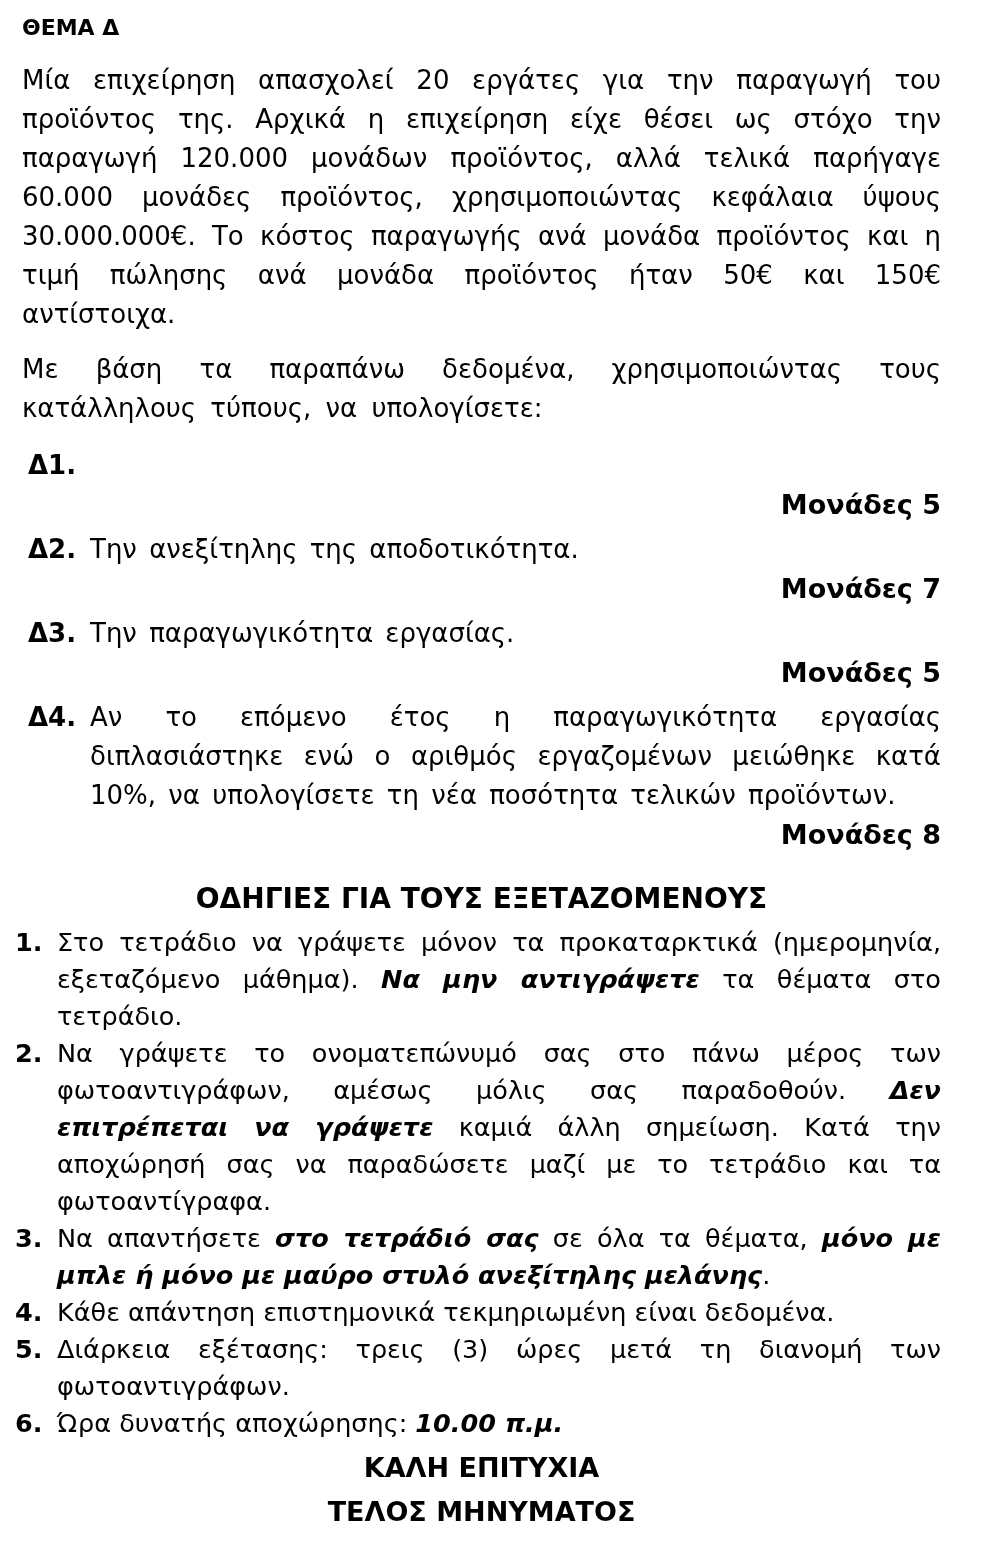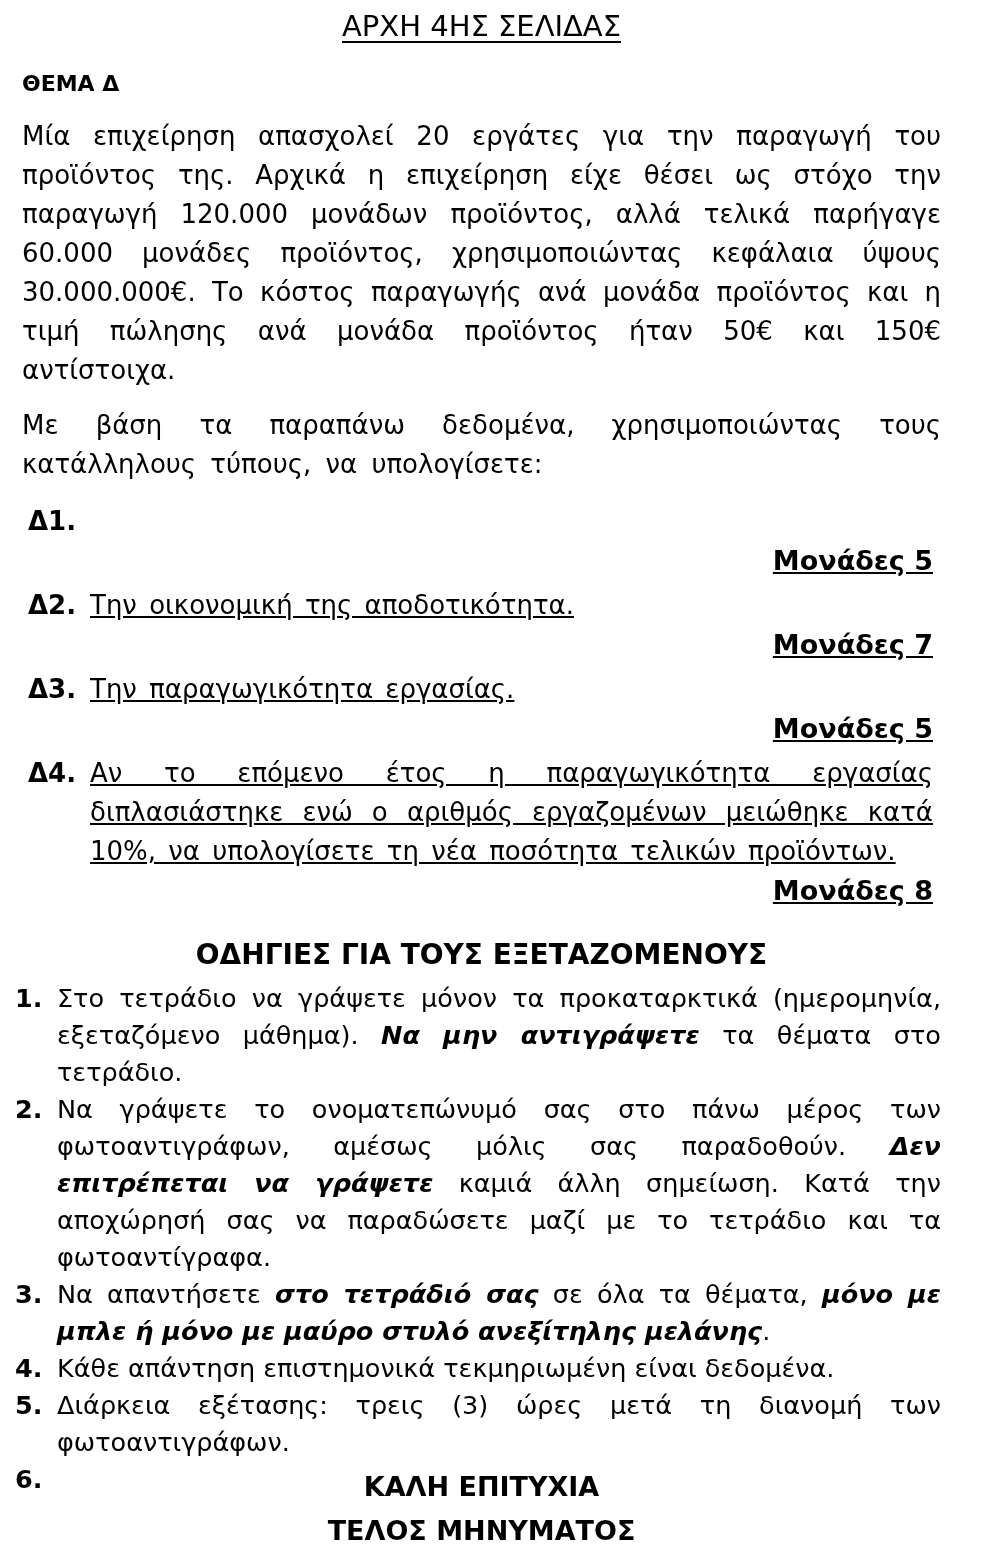--- a/index.html
+++ b/index.html
@@ -38,21 +38,21 @@
     line-height: 38px;
   }
   .para {
     margin: 0;
     text-align: justify;
     line-height: 39px;
   }
   .p1 { min-height: 289px; word-spacing: 8px; margin-top: 14px; }
   .p2 { min-height: 96px;  word-spacing: 6px; }
 
-  .question { margin: 0 8px 6px 0; text-decoration: underline; }
+  .question { margin: 0 0 6px 0; }
   .q-row {
     position: relative;
     padding-left: 68px;
     text-align: justify;
     line-height: 39px;
     word-spacing: 4px;
     min-height: 39px;
   }
   .q-id {
     position: absolute;
@@ -101,42 +101,39 @@
     font-weight: bold;
     font-size: 27px;
     line-height: 37px;
   }
 </style>
 </head>
 <body>
 
 <div class="page">
 
-  <div class="page-header">
-    <span class="underlined">ΑΡΧΗ 4ΗΣ ΣΕΛΙΔΑΣ</span>
-  </div>
 
   <section class="theme">
     <h1 class="theme-title">ΘΕΜΑ Δ</h1>
 
     <p class="para p1">Μία επιχείρηση απασχολεί 20 εργάτες για την παραγωγή του προϊόντος της. Αρχικά η επιχείρηση είχε θέσει ως στόχο την παραγωγή 120.000 μονάδων προϊόντος, αλλά τελικά παρήγαγε 60.000 μονάδες προϊόντος, χρησιμοποιώντας κεφάλαια ύψους 30.000.000€. Το κόστος παραγωγής ανά μονάδα προϊόντος και η τιμή πώλησης ανά μονάδα προϊόντος ήταν 50€ και 150€ αντίστοιχα.</p>
 
     <p class="para p2">Με βάση τα παραπάνω δεδομένα, χρησιμοποιώντας τους κατάλληλους τύπους, να υπολογίσετε:</p>
 
     <div class="question">
       <div class="q-row">
         <span class="q-id">Δ1.</span>
       </div>
       <div class="q-points">Μονάδες 5</div>
     </div>
 
     <div class="question">
       <div class="q-row">
         <span class="q-id">Δ2.</span>
-        <span class="q-text">Την οικονομική της αποδοτικότητα.</span>
+        <span class="q-text">Την ανεξίτηλης της αποδοτικότητα.</span>
       </div>
       <div class="q-points">Μονάδες 7</div>
     </div>
 
     <div class="question">
       <div class="q-row">
         <span class="q-id">Δ3.</span>
         <span class="q-text">Την παραγωγικότητα εργασίας.</span>
       </div>
       <div class="q-points">Μονάδες 5</div>
@@ -168,20 +165,20 @@
 
     <div class="instr-item">
       <span class="i-num">4.</span><span><span>Κάθε απάντηση επιστημονικά τεκμηριωμένη είναι δεδομένα.</span></span>
     </div>
 
     <div class="instr-item two-line">
       <span class="i-num">5.</span><span><span>Διάρκεια εξέτασης: τρεις (3) ώρες μετά τη διανομή των φωτοαντιγράφων.</span></span>
     </div>
 
     <div class="instr-item">
-      <span class="i-num">6.</span>
+      <span class="i-num">6.</span><span><span>Ώρα δυνατής αποχώρησης: </span><strong>10.00 π.μ.</strong></span>
     </div>
   </section>
 
   <div class="good-luck">ΚΑΛΗ ΕΠΙΤΥΧΙΑ</div>
   <div class="end-message">ΤΕΛΟΣ ΜΗΝΥΜΑΤΟΣ</div>
 
 </div>
 
 </body></html>

